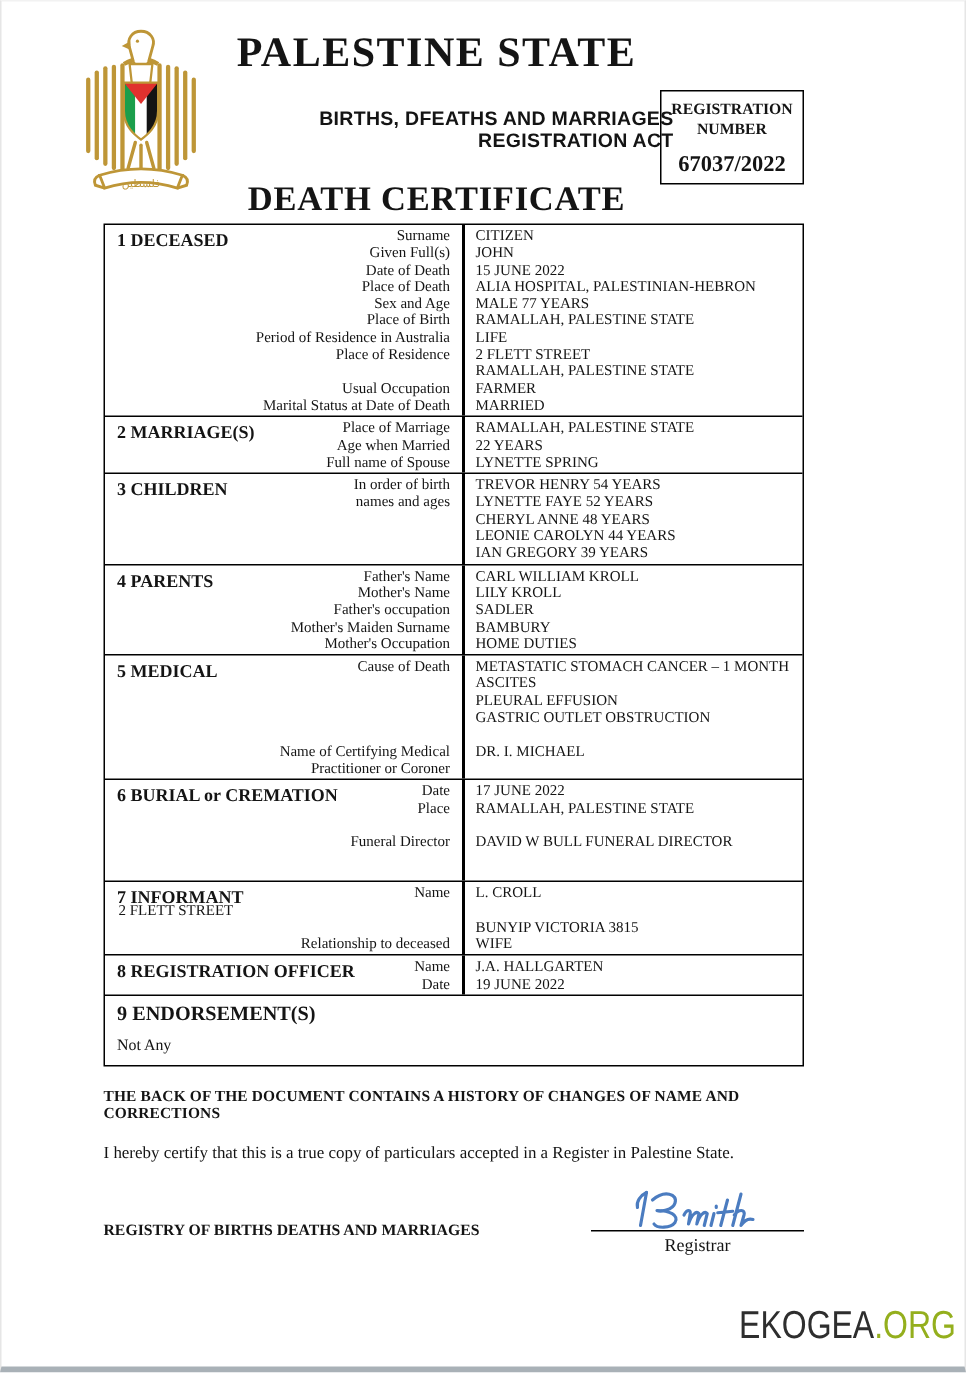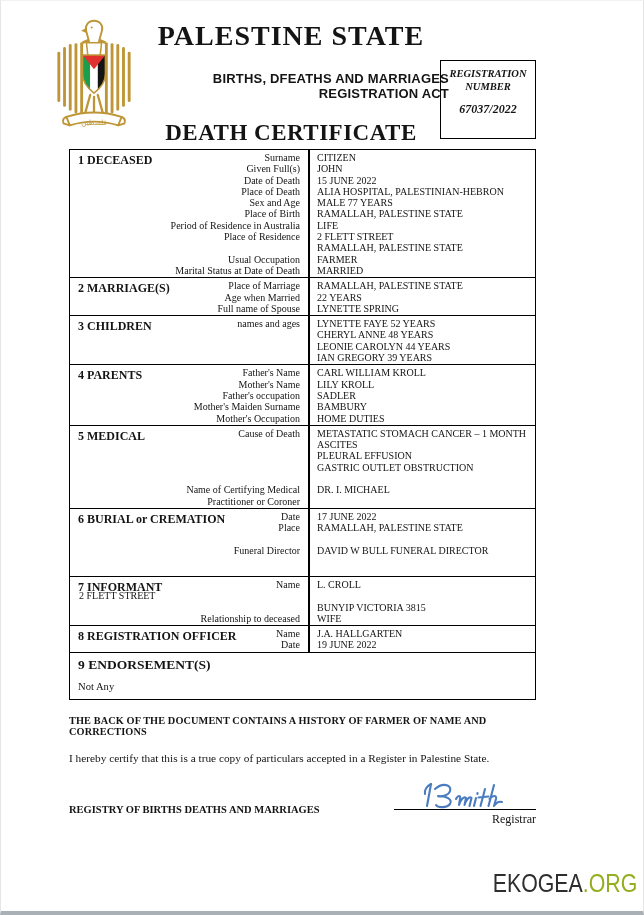--- a/index.html
+++ b/index.html
@@ -15,24 +15,24 @@
     border-top:1px solid #f2f2f2; border-bottom:4px solid #a9b1b7;
   }
   
   .header{position:relative; height:148px;}
   .emblem{position:absolute; left:50px; top:16px; width:86px; height:116px;}
   .header-text{position:absolute; left:132px; top:20px; width:316px; text-align:center;}
   .main-title{margin:0; font-size:28px; font-weight:bold; letter-spacing:1px; line-height:1.05;}
   .act-line{margin-top:21px; font-family:"Liberation Sans","DejaVu Sans",sans-serif;
     font-size:13px; font-weight:bold; letter-spacing:.2px;text-align:right;}
   .doc-title{margin:0; margin-top:19px; font-size:23px; font-weight:bold; letter-spacing:.5px;}
-  .regbox{position:absolute; left:439px; top:59px; width:96px; height:79px; box-sizing:border-box;
-    border:1.5px solid #000; text-align:center; padding-top:6px;font-style:italic;}
+  .regbox{position:absolute; left:439px; top:59px; width:96px; height:63px; box-sizing:border-box;
+    border:1.5px solid #000; text-align:center; padding-top:6px;}
   .regbox .reg-label{font-size:10.5px; font-weight:bold; line-height:1.25; padding:0 6px;}
-  .regbox .reg-number{margin-top:9px; font-size:12px; font-weight:bold;}
+  .regbox .reg-number{margin-top:9px; font-size:15px; font-weight:bold;}
   
   .cert-table{position:relative; margin-left:68px; width:467px; box-sizing:border-box;
     border:1.5px solid #000;}
   .section{position:relative; padding:2px 0 1px 0;}
   .section + .section{border-top:1.5px solid #000;}
   .section.sec-6{min-height:64px;}
   .sec-title{position:absolute; left:8px; top:3px; width:160px;
     font-size:12px; font-weight:bold; line-height:1.2;}
   .sec-divider{position:absolute; left:238px; top:0; bottom:0; width:1.5px; background:#000;}
   .line{display:flex; height:11.3px; line-height:11.3px; font-size:10px; white-space:nowrap;align-items:flex-end;}
@@ -42,21 +42,21 @@
   .sec-title-inline{font-size:13.5px; font-weight:bold;}
   .sec-note{margin-top:8px; font-size:10.6px;}
   
   .footer{margin-left:68px; width:467px;}
   .back-notice{margin-top:15px; font-size:10.3px; font-weight:bold; letter-spacing:.1px;}
   .certify{margin-top:15px; font-size:11.3px;}
   .sig-row{display:flex; justify-content:space-between; align-items:flex-end; margin-top:14px;}
   .registry{font-size:10.5px; font-weight:bold; padding-bottom:12px;}
   .sig-block{width:142px; text-align:center;}
   .signature-svg{display:block; margin:0 auto -3px auto;}
-  .sig-line{border-top:1.5px solid #000; padding-top:2px; font-size:12px;text-align:right;}
+  .sig-line{border-top:1.5px solid #000; padding-top:2px; font-size:12px;}
   
   .watermark{position:absolute; right:6px; bottom:12px;
     font-family:"Liberation Sans","DejaVu Sans",sans-serif; font-size:26px; font-weight:normal;
     color:#2e2e2e;}
   .watermark .wm-inner{display:inline-block; transform:scaleX(.82); transform-origin:right center; letter-spacing:0;}
   .watermark .wm-tld{color:var(--watermark-green);}
 </style>
 </head>
 <body>
 
@@ -190,20 +190,24 @@
         </div>
         <div class="line">
           <span class="lbl">Full name of Spouse</span>
           <span class="val">LYNETTE SPRING</span>
         </div>
       </div>
       <div class="section sec-3">
         <div class="sec-divider"></div>
         <div class="sec-title">3 CHILDREN</div>
         <div class="line">
+          <span class="lbl">In order of birth</span>
+          <span class="val">TREVOR HENRY 54 YEARS</span>
+        </div>
+        <div class="line">
           <span class="lbl">names and ages</span>
           <span class="val">LYNETTE FAYE 52 YEARS</span>
         </div>
         <div class="line">
           <span class="lbl"></span>
           <span class="val">CHERYL ANNE 48 YEARS</span>
         </div>
         <div class="line">
           <span class="lbl"></span>
           <span class="val">LEONIE CAROLYN 44 YEARS</span>
@@ -324,21 +328,21 @@
           <span class="val">19 JUNE 2022</span>
         </div>
       </div>
       <div class="section sec-9 full">
         <div class="sec-title-inline">9 ENDORSEMENT(S)</div>
         <div class="sec-note">Not Any</div>
       </div>
     </div>
 
   <div class="footer">
-    <div class="back-notice">THE BACK OF THE DOCUMENT CONTAINS A HISTORY OF FARMER OF NAME AND CORRECTIONS</div>
+    <div class="back-notice">THE BACK OF THE DOCUMENT CONTAINS A HISTORY OF CHANGES OF NAME AND CORRECTIONS</div>
     <div class="certify">I hereby certify that this is a true copy of particulars accepted in a Register in Palestine State.</div>
     <div class="sig-row">
       <div class="registry">REGISTRY OF BIRTHS DEATHS AND MARRIAGES</div>
       <div class="sig-block">
         <svg class="signature-svg" width="120" height="34" viewBox="0 0 120 34">
           <g fill="none" stroke="var(--signature-blue)" stroke-width="2.1" stroke-linecap="round" stroke-linejoin="round">
             <path d="M26 6 C22 8 19 12 20 16"></path>
             <path d="M26 6 L22 28"></path>
             <path d="M30 11 C38 4 47 7 45 13 C43.5 18 35 19 33 18 C41 18 48 21 45 26 C42 30 33 30 31 27"></path>
             <path d="M51 21 C53 17 56 17 55 21 L54 27 C56 21 59 18 61 20 L59.5 27 C61.5 21 64.5 18 66.5 20 L64.5 28"></path>

